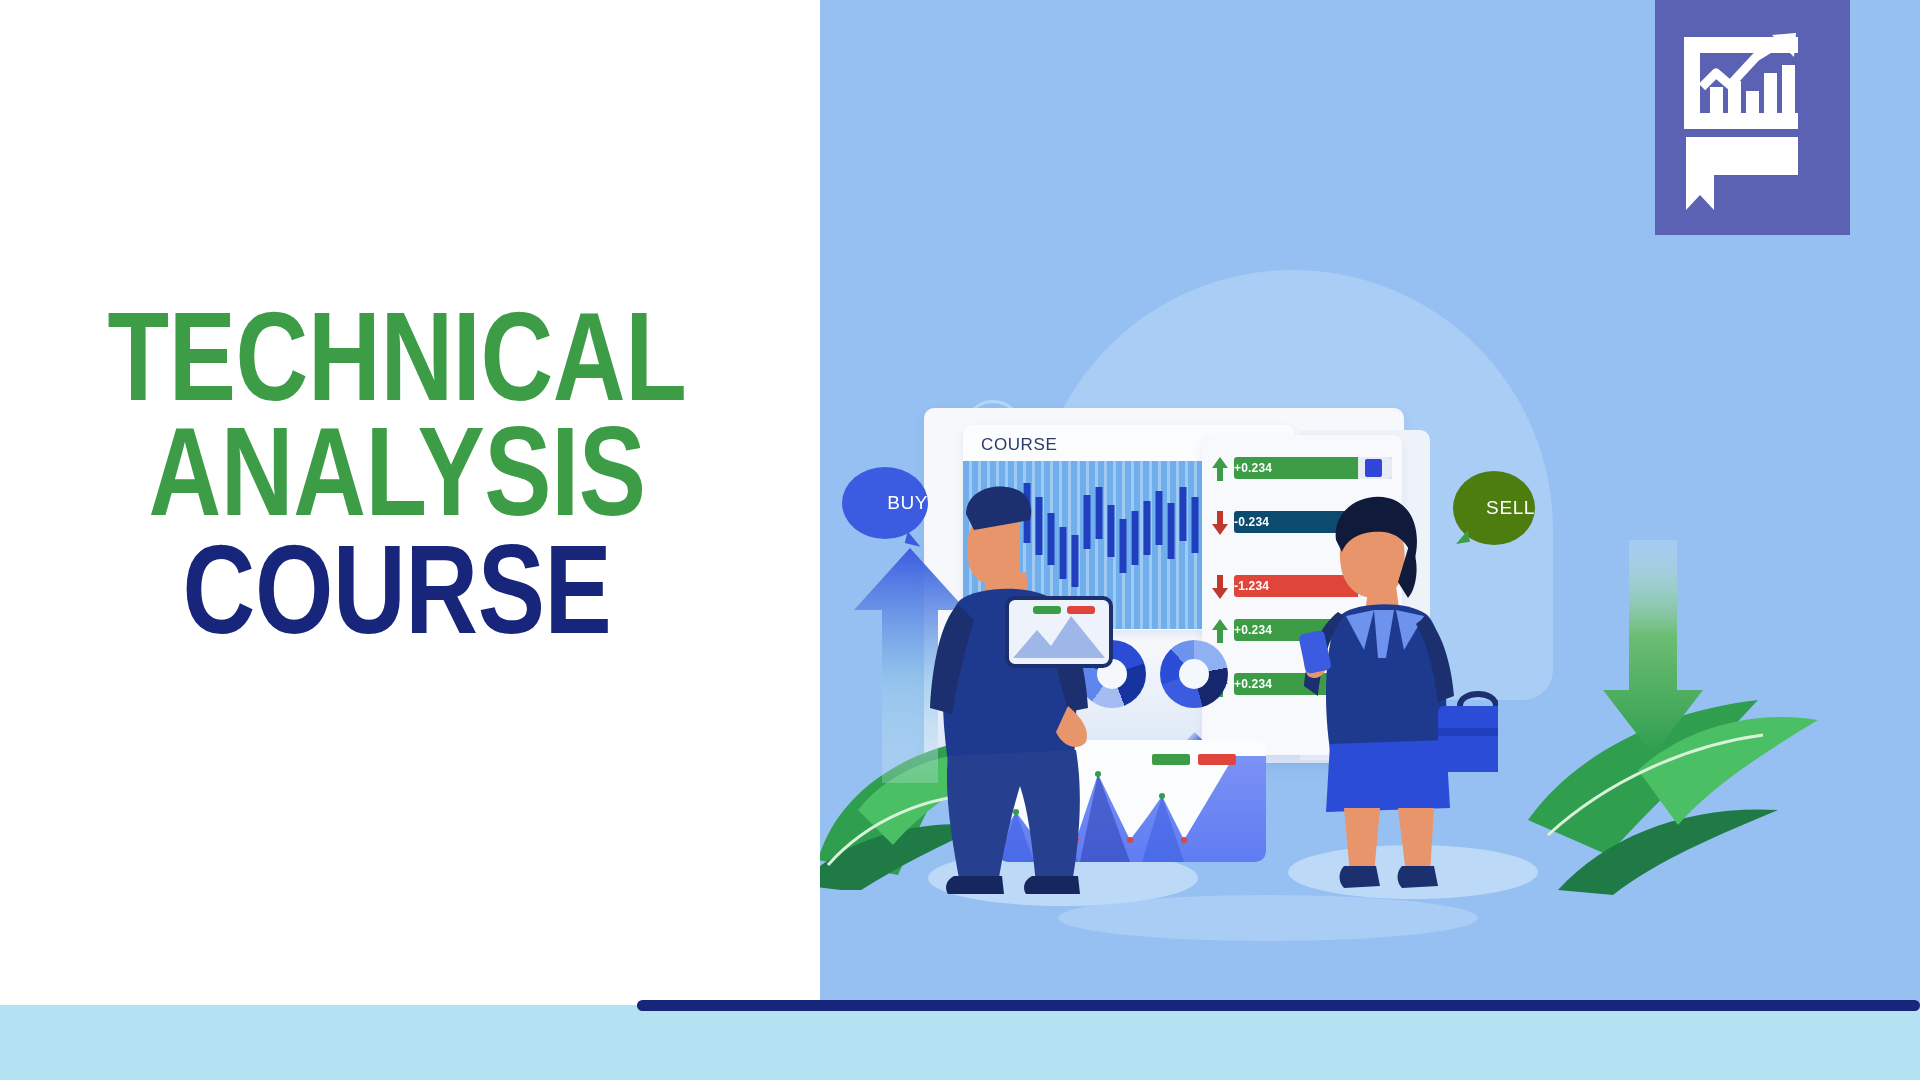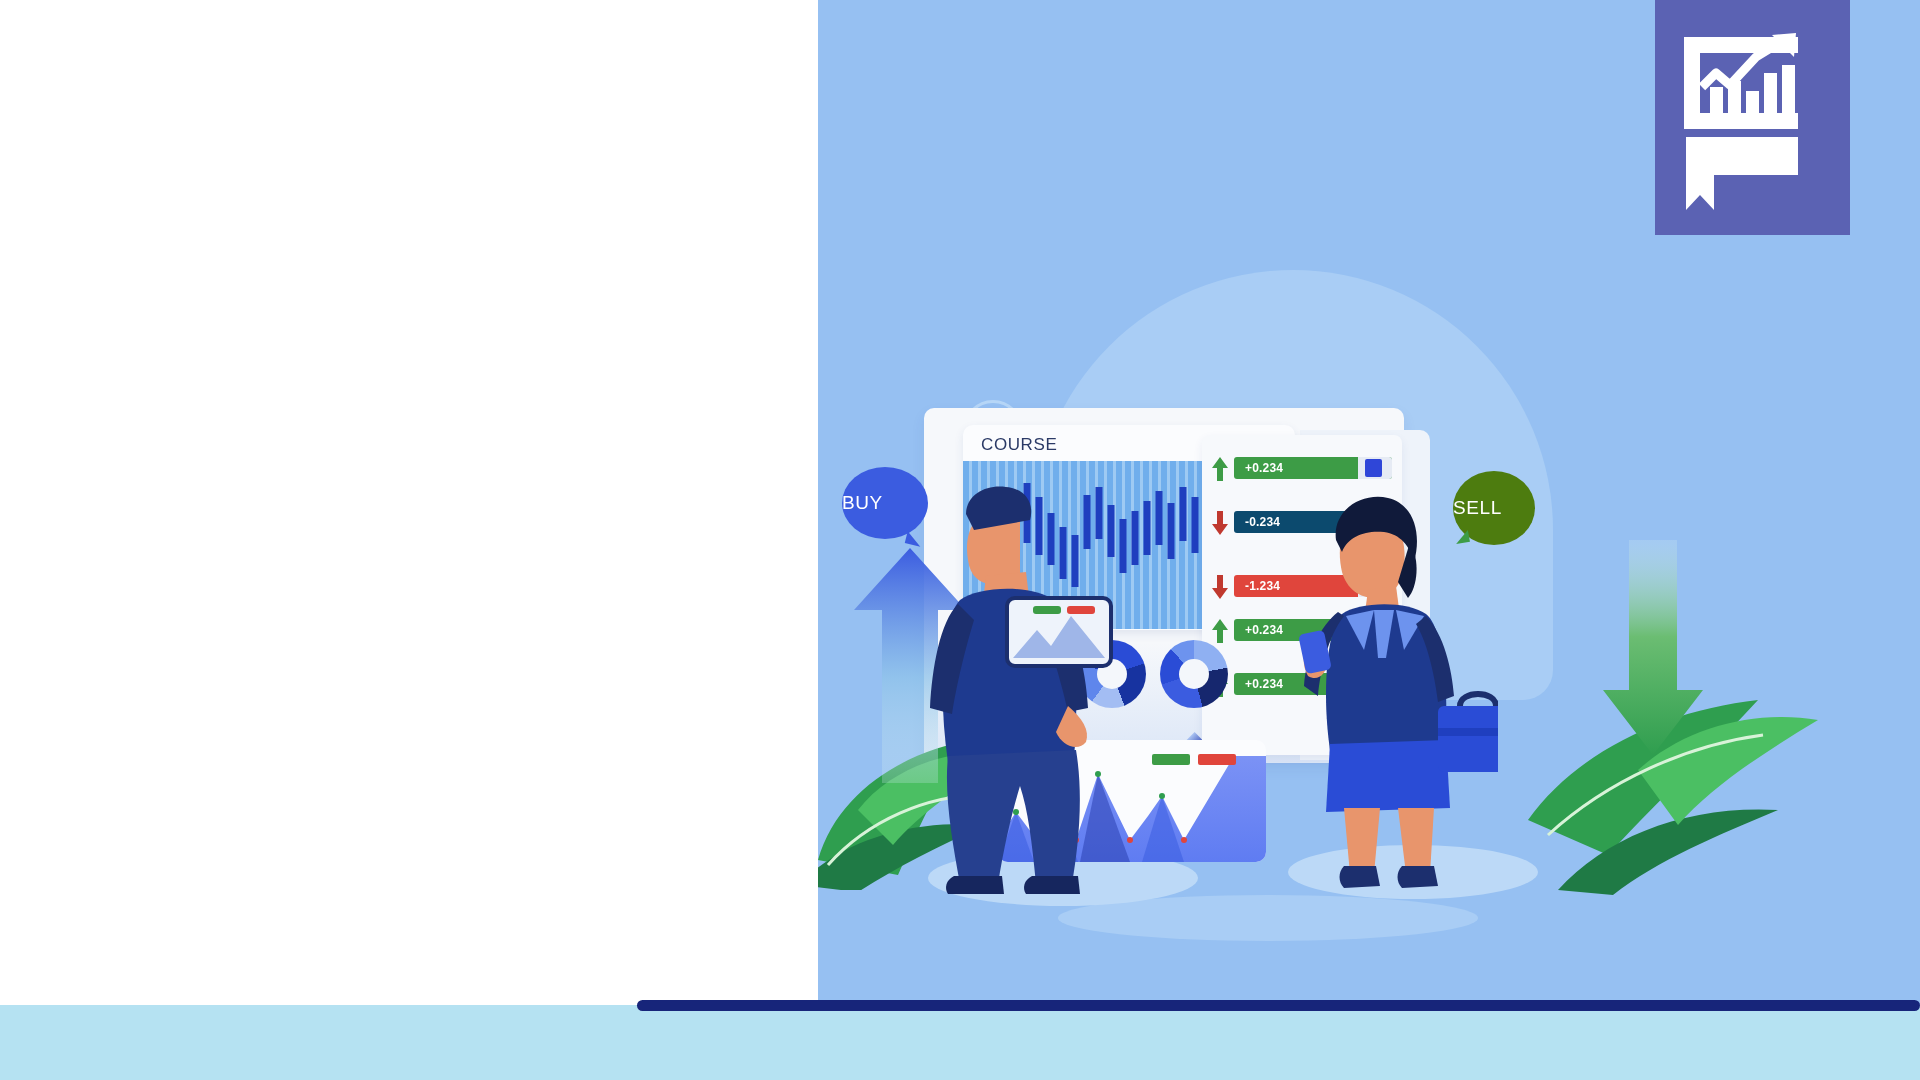--- a/index.html
+++ b/index.html
@@ -172,21 +172,21 @@
   .tick-bar {
     margin-left:6px;
     flex:1;
     height:22px;
     border-radius:3px;
     display:flex; align-items:center;
     position:relative;
   }
   .tick-val {
     color:#ffffff; font-size:12px; font-weight:700;
-    padding-left:11px; letter-spacing:0.2px;
+    padding-left:0; letter-spacing:0.2px;
   }
   .tick-knob {
     position:absolute; right:10px; top:2px;
     width:17px; height:18px;
     background:#2f46d8;
     border-radius:2px;
   }
   .tick-track {
     position:absolute; right:0; top:0;
     width:34px; height:22px;
@@ -232,21 +232,21 @@
   
   .gear { position:absolute; left:362px; top:724px; z-index:3; }
 
   
   .arrow-up   { position:absolute; left:36px; top:548px; z-index:3; }
   .arrow-down { position:absolute; left:785px; top:540px; z-index:3; }
 
   
   .bubble {
     position:absolute; z-index:6;
-    display:flex; align-items:center; justify-content:flex-start;
+    display:flex; align-items:center; justify-content:flex-end;
     color:#ffffff; font-size:19px; letter-spacing:0.6px;
     border-radius:50%;
   }
   .bubble-buy  { left:24px;  top:467px; width:86px; height:72px; background:#3b5ce0; }
   .bubble-buy:after {
     content:""; position:absolute; right:6px; bottom:-6px;
     border-left:16px solid #3b5ce0;
     border-top:12px solid transparent;
     border-bottom:0 solid transparent;
     transform:rotate(14deg);
@@ -536,20 +536,27 @@
       <div class="bubble bubble-buy">
         <span>BUY</span>
       </div>
       <div class="bubble bubble-sell">
         <span>SELL</span>
       </div>
 
     </div>
   </div>
 
+  <div class="left-panel">
+    <div class="title-block">
+      <span class="title-line t1">TECHNICAL</span>
+      <span class="title-line t2">ANALYSIS</span>
+      <span class="title-line t3">COURSE</span>
+    </div>
+  </div>
 
   <div class="logo">
     <svg viewBox="0 0 150 185">
       <path d="M6,12 L120,12 L120,28 L22,28 L22,88 L120,88 L120,104 L6,104 Z" fill="#ffffff"></path>
       <path d="M22,112 L120,112 L120,150 L36,150 L36,185 L22,170 L8,185 L8,112 Z" fill="#ffffff"></path>
       <rect x="32" y="62" width="13" height="26" fill="#ffffff"></rect>
       <rect x="50" y="56" width="13" height="32" fill="#ffffff"></rect>
       <rect x="68" y="66" width="13" height="22" fill="#ffffff"></rect>
       <rect x="86" y="48" width="13" height="40" fill="#ffffff"></rect>
       <rect x="104" y="40" width="13" height="48" fill="#ffffff"></rect>

